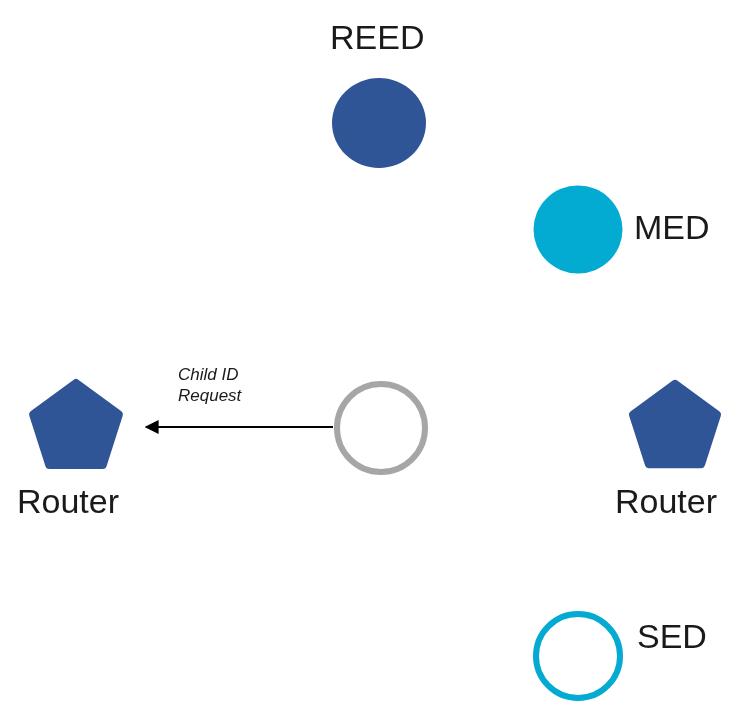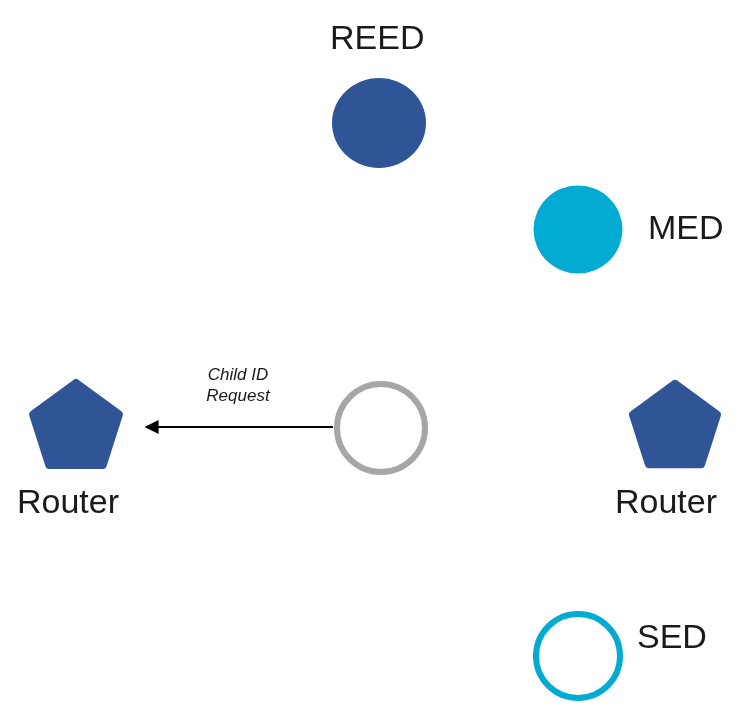--- a/index.html
+++ b/index.html
@@ -21,21 +21,21 @@
   .label {
     position: absolute;
     color: #1a1a1a;
     font-family: "Liberation Sans", sans-serif;
     font-size: 34px;
     line-height: 1;
     white-space: nowrap;
     text-align: right;
   }
   .label-reed   { left: 330px; top: 20px;  }
-  .label-med    { left: 634px; top: 210px; margin-left: 14px; }
+  .label-med    { left: 634px; top: 210px; }
   .label-sed    { left: 637px; top: 619px; }
   .label-router-left  { left: 17px;  top: 484px; }
   .label-router-right { left: 615px; top: 484px; }
 
   .shape-reed   { left: 331px; top: 77px;  width: 96px; height: 92px; }
   .shape-med    { left: 533px; top: 185px; width: 90px; height: 89px; }
   .shape-sed    { left: 532px; top: 610px; width: 92px; height: 92px; }
   .shape-center { left: 333px; top: 380px; width: 96px; height: 96px; }
   .shape-pent-left  { left: 28px;  top: 378px; width: 96px; height: 92px; }
   .shape-pent-right { left: 628px; top: 378px; width: 94px; height: 92px; }
@@ -46,21 +46,20 @@
     top: 0;
     width: 752px;
     height: 720px;
     pointer-events: none;
   }
   .edge-label {
     position: absolute;
     left: 178px;
     top: 364px;
     width: 120px;
-    text-align: center;
     font-family: "Liberation Sans", sans-serif;
     font-style: italic;
     font-size: 17px;
     line-height: 21px;
     color: #1a1a1a;
     white-space: pre-line;
   }
 </style>
 </head>
 <body>

